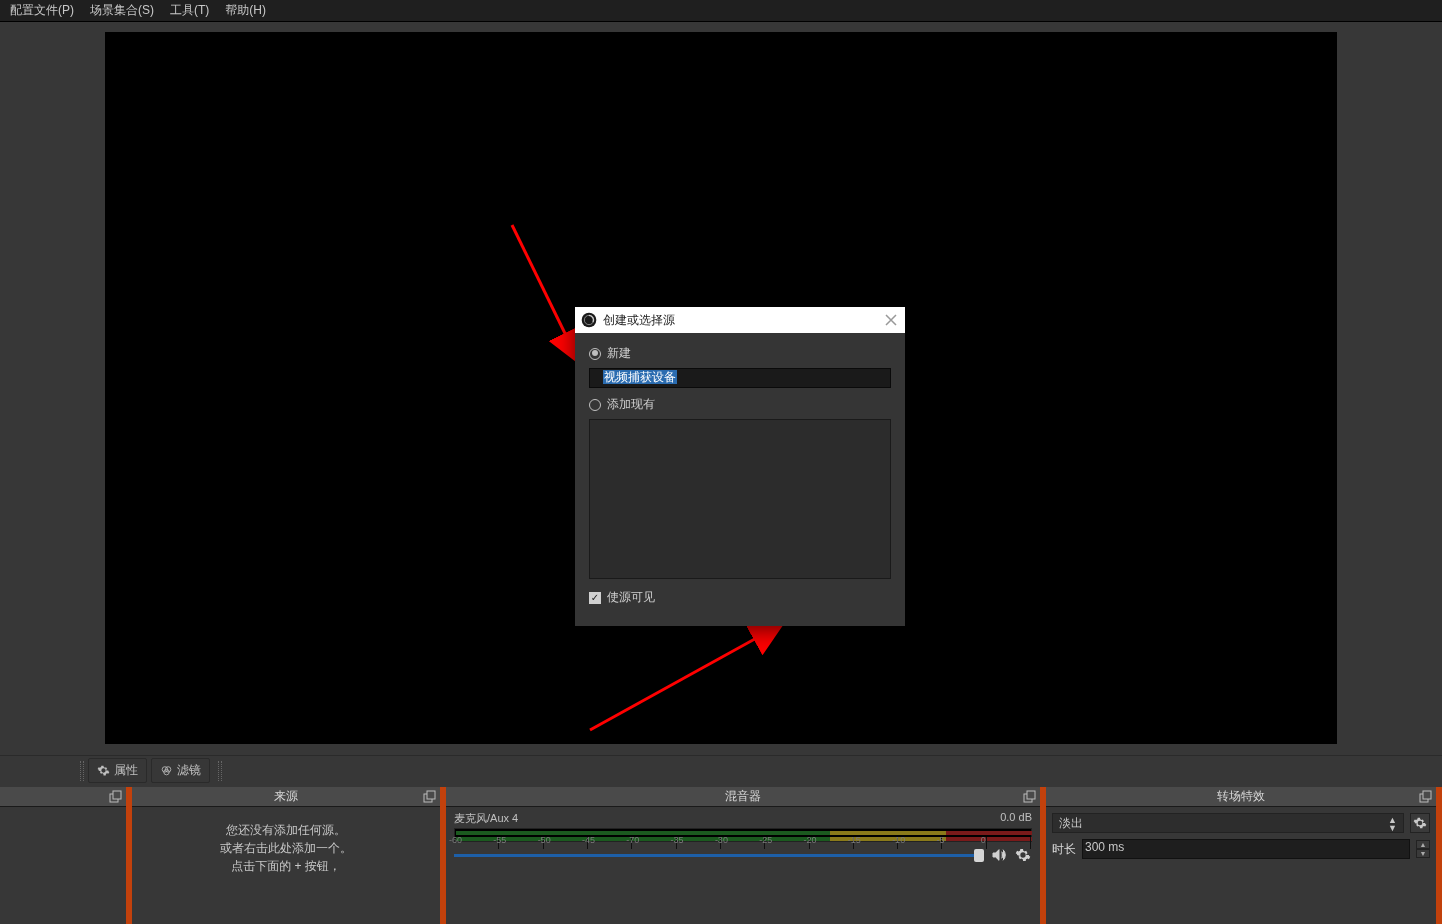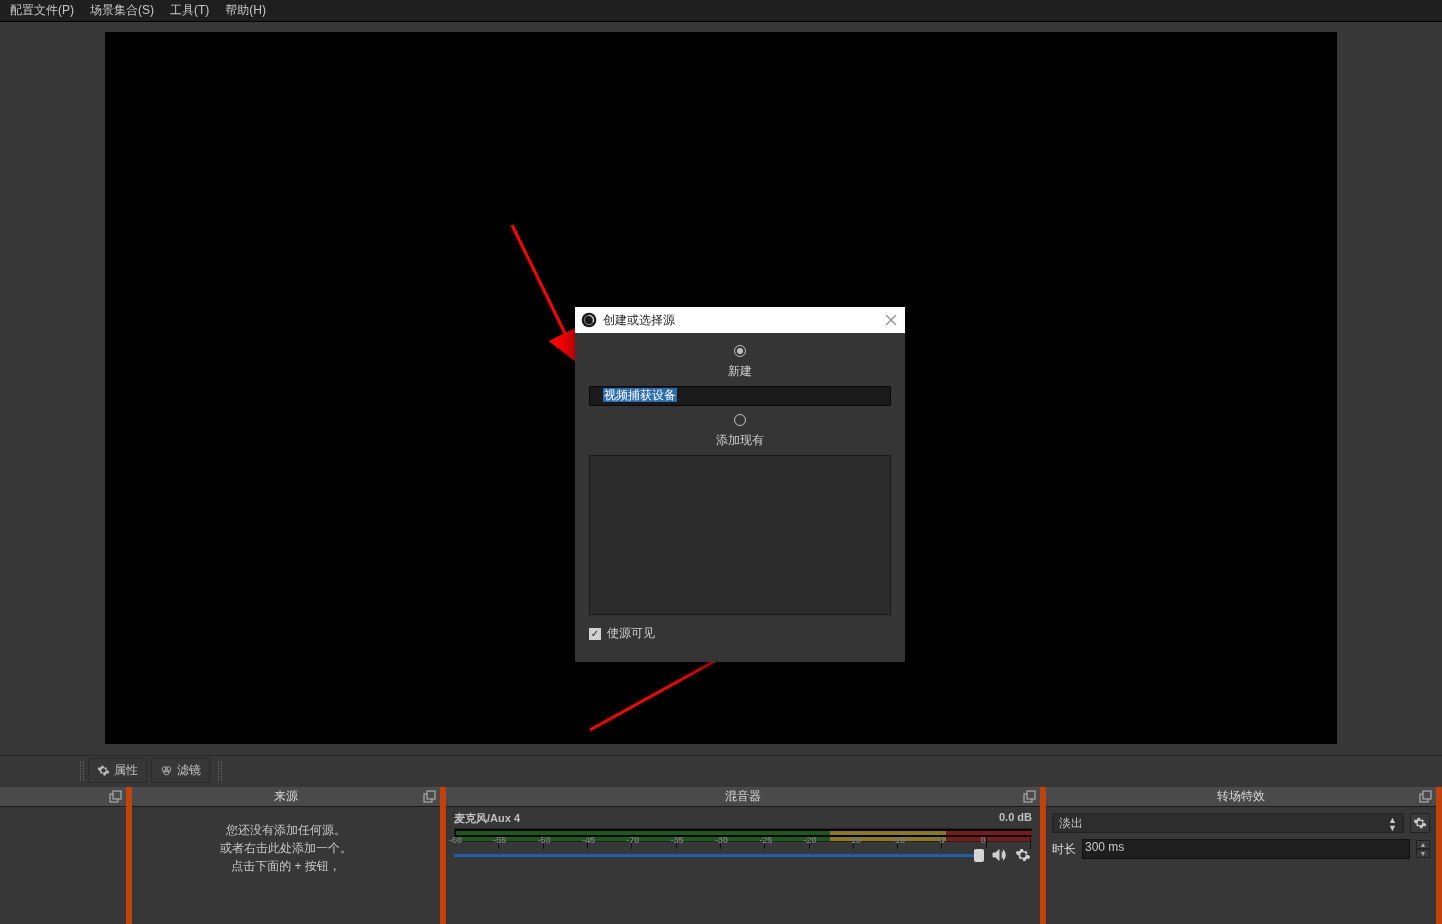--- a/index.html
+++ b/index.html
@@ -29,21 +29,21 @@
     .dock-body { flex: 1; background: #373737; position: relative; }
 
     .dock-scenes { width: 132px; }
     .dock-sources { width: 314px; }
     .dock-mixer { width: 600px; }
     .dock-transitions { flex: 1; }
 
     .sources-empty { text-align: center; color: #c8c8c8; padding-top: 14px; line-height: 18px; }
 
     
-    .mixer-channel { padding: 4px 8px 2px 8px; font-weight: bold; }
+    .mixer-channel { padding: 4px 8px 2px 8px; }
     .mixer-top { display: flex; justify-content: space-between; color: #c0c0c0; font-size: 11px; }
     .meter { height: 14px; margin-top: 2px; position: relative; background: #000; border: 1px solid #222; }
     .meter-ticks { position: absolute; top: 8px; left: 0; right: 0; height: 100%; display: flex; }
     .tick { flex: 1; border-right: 1px solid #111; position: relative; }
     .tick-label { position: absolute; top: -2px; left: -6px; font-size: 9px; color: #7a7a7a; }
     .meter-bar { position: absolute; top: 2px; left: 1px; height: 4px; width: 100%; background: linear-gradient(to right, #1b5a1f 0%, #1b5a1f 65%, #8a7a1a 65%, #8a7a1a 85%, #7a1a1a 85%, #7a1a1a 100%); }
     .meter-bar.b2 { top: 8px; }
     .slider-row { display: flex; align-items: center; gap: 6px; margin-top: 4px; }
     .slider-track { flex: 1; height: 3px; background: #1d5fa8; position: relative; }
     .slider-thumb { position: absolute; right: 0; top: -5px; width: 10px; height: 13px; background: #d6d6d6; border-radius: 2px; }
@@ -57,21 +57,21 @@
     .spin-btns span { width: 14px; height: 9px; background: #3a3a3a; border: 1px solid #222; font-size: 7px; text-align: center; line-height: 7px; color: #aaa; cursor: pointer; }
     .gear { width: 20px; height: 20px; background: #3a3a3a; border: 1px solid #222; display: flex; align-items: center; justify-content: center; cursor: pointer; }
     .duration-input { flex: 1; height: 20px; background: #1e1e1e; border: 1px solid #111; color: #c8c8c8; padding: 0 2px; }
 
     
     .dialog { position: absolute; top: 307px; left: 575px; width: 330px; background: #353535; box-shadow: 0 4px 20px rgba(0,0,0,0.6); z-index: 100; }
     .dialog-title { height: 26px; background: #fff; color: #222; display: flex; align-items: center; padding: 8px 6px; font-size: 12px; position: relative; }
     .dialog-title .obs-ico { width: 16px; height: 16px; margin-right: 6px; }
     .dialog-title .close { position: absolute; right: 6px; top: 5px; width: 16px; height: 16px; cursor: pointer; color: #888; }
     .dialog-body { padding: 12px 14px 10px 14px; color: #d0d0d0; }
-    .radio-row { display: flex; align-items: center; gap: 6px; margin-bottom: 6px; flex-direction: column; }
+    .radio-row { display: flex; align-items: center; gap: 6px; margin-bottom: 6px; }
     .radio { width: 12px; height: 12px; border-radius: 50%; border: 1.5px solid #bfbfbf; position: relative; background: transparent; flex-shrink: 0; }
     .radio.selected::after { content: ''; position: absolute; top: 1.5px; left: 1.5px; width: 6px; height: 6px; background: #bfbfbf; border-radius: 50%; }
     .name-input { width: 100%; height: 20px; background: #1a1a1a; border: 1px solid #0a0a0a; color: #3a7bd5; padding: 0 13px; font-size: 12px; margin-bottom: 8px; }
     .name-input span { background: #2b6cb0; color: #fff; padding: 0 1px; }
     .existing-list { width: 100%; height: 160px; background: #2c2c2c; border: 1px solid #1a1a1a; margin-top: 6px; margin-bottom: 10px; }
     .chk-row { display: flex; align-items: center; gap: 6px; margin-bottom: 10px; }
     .chk { width: 12px; height: 12px; background: #d0d0d0; display: flex; align-items: center; justify-content: center; color: #222; font-size: 10px; line-height: 1; }
     .dialog-btns { display: flex; justify-content: flex-end; gap: 6px; padding: 0 12px 12px 12px; }
     .dbtn { width: 58px; height: 20px; background: #515151; border: 1px solid #3a3a3a; color: #d8d8d8; display: flex; align-items: center; justify-content: center; cursor: pointer; }
   </style>

